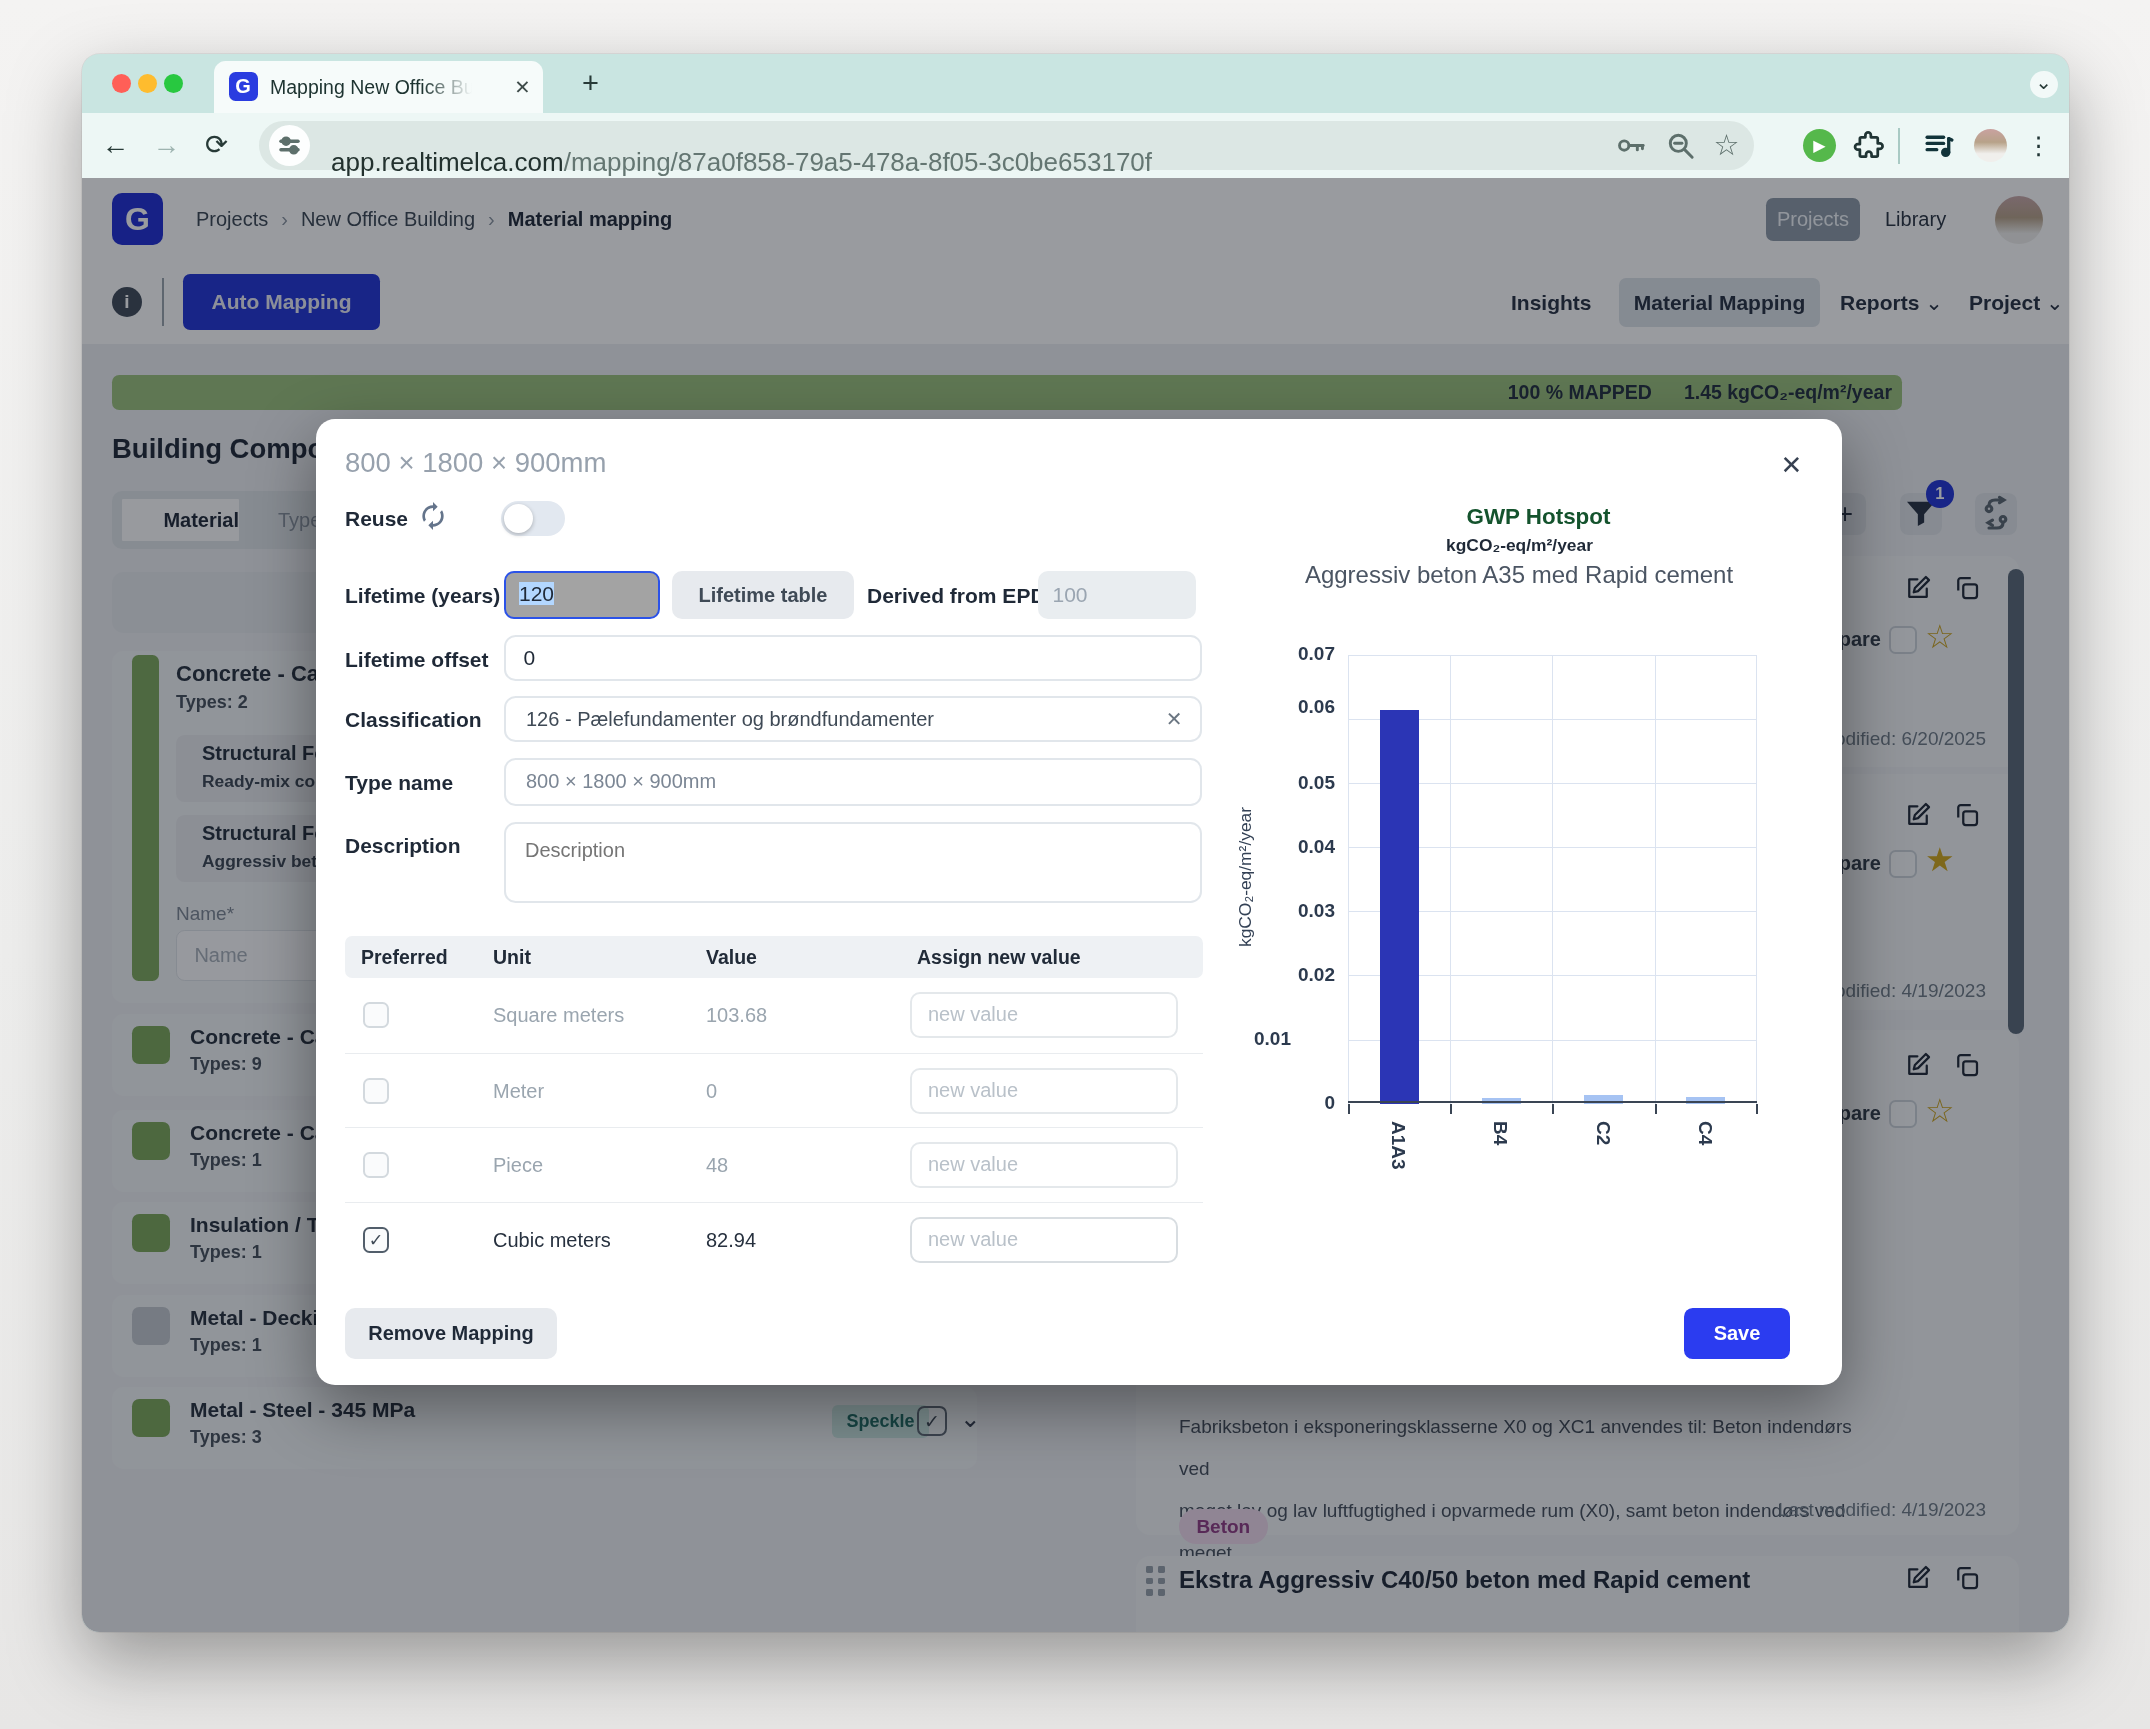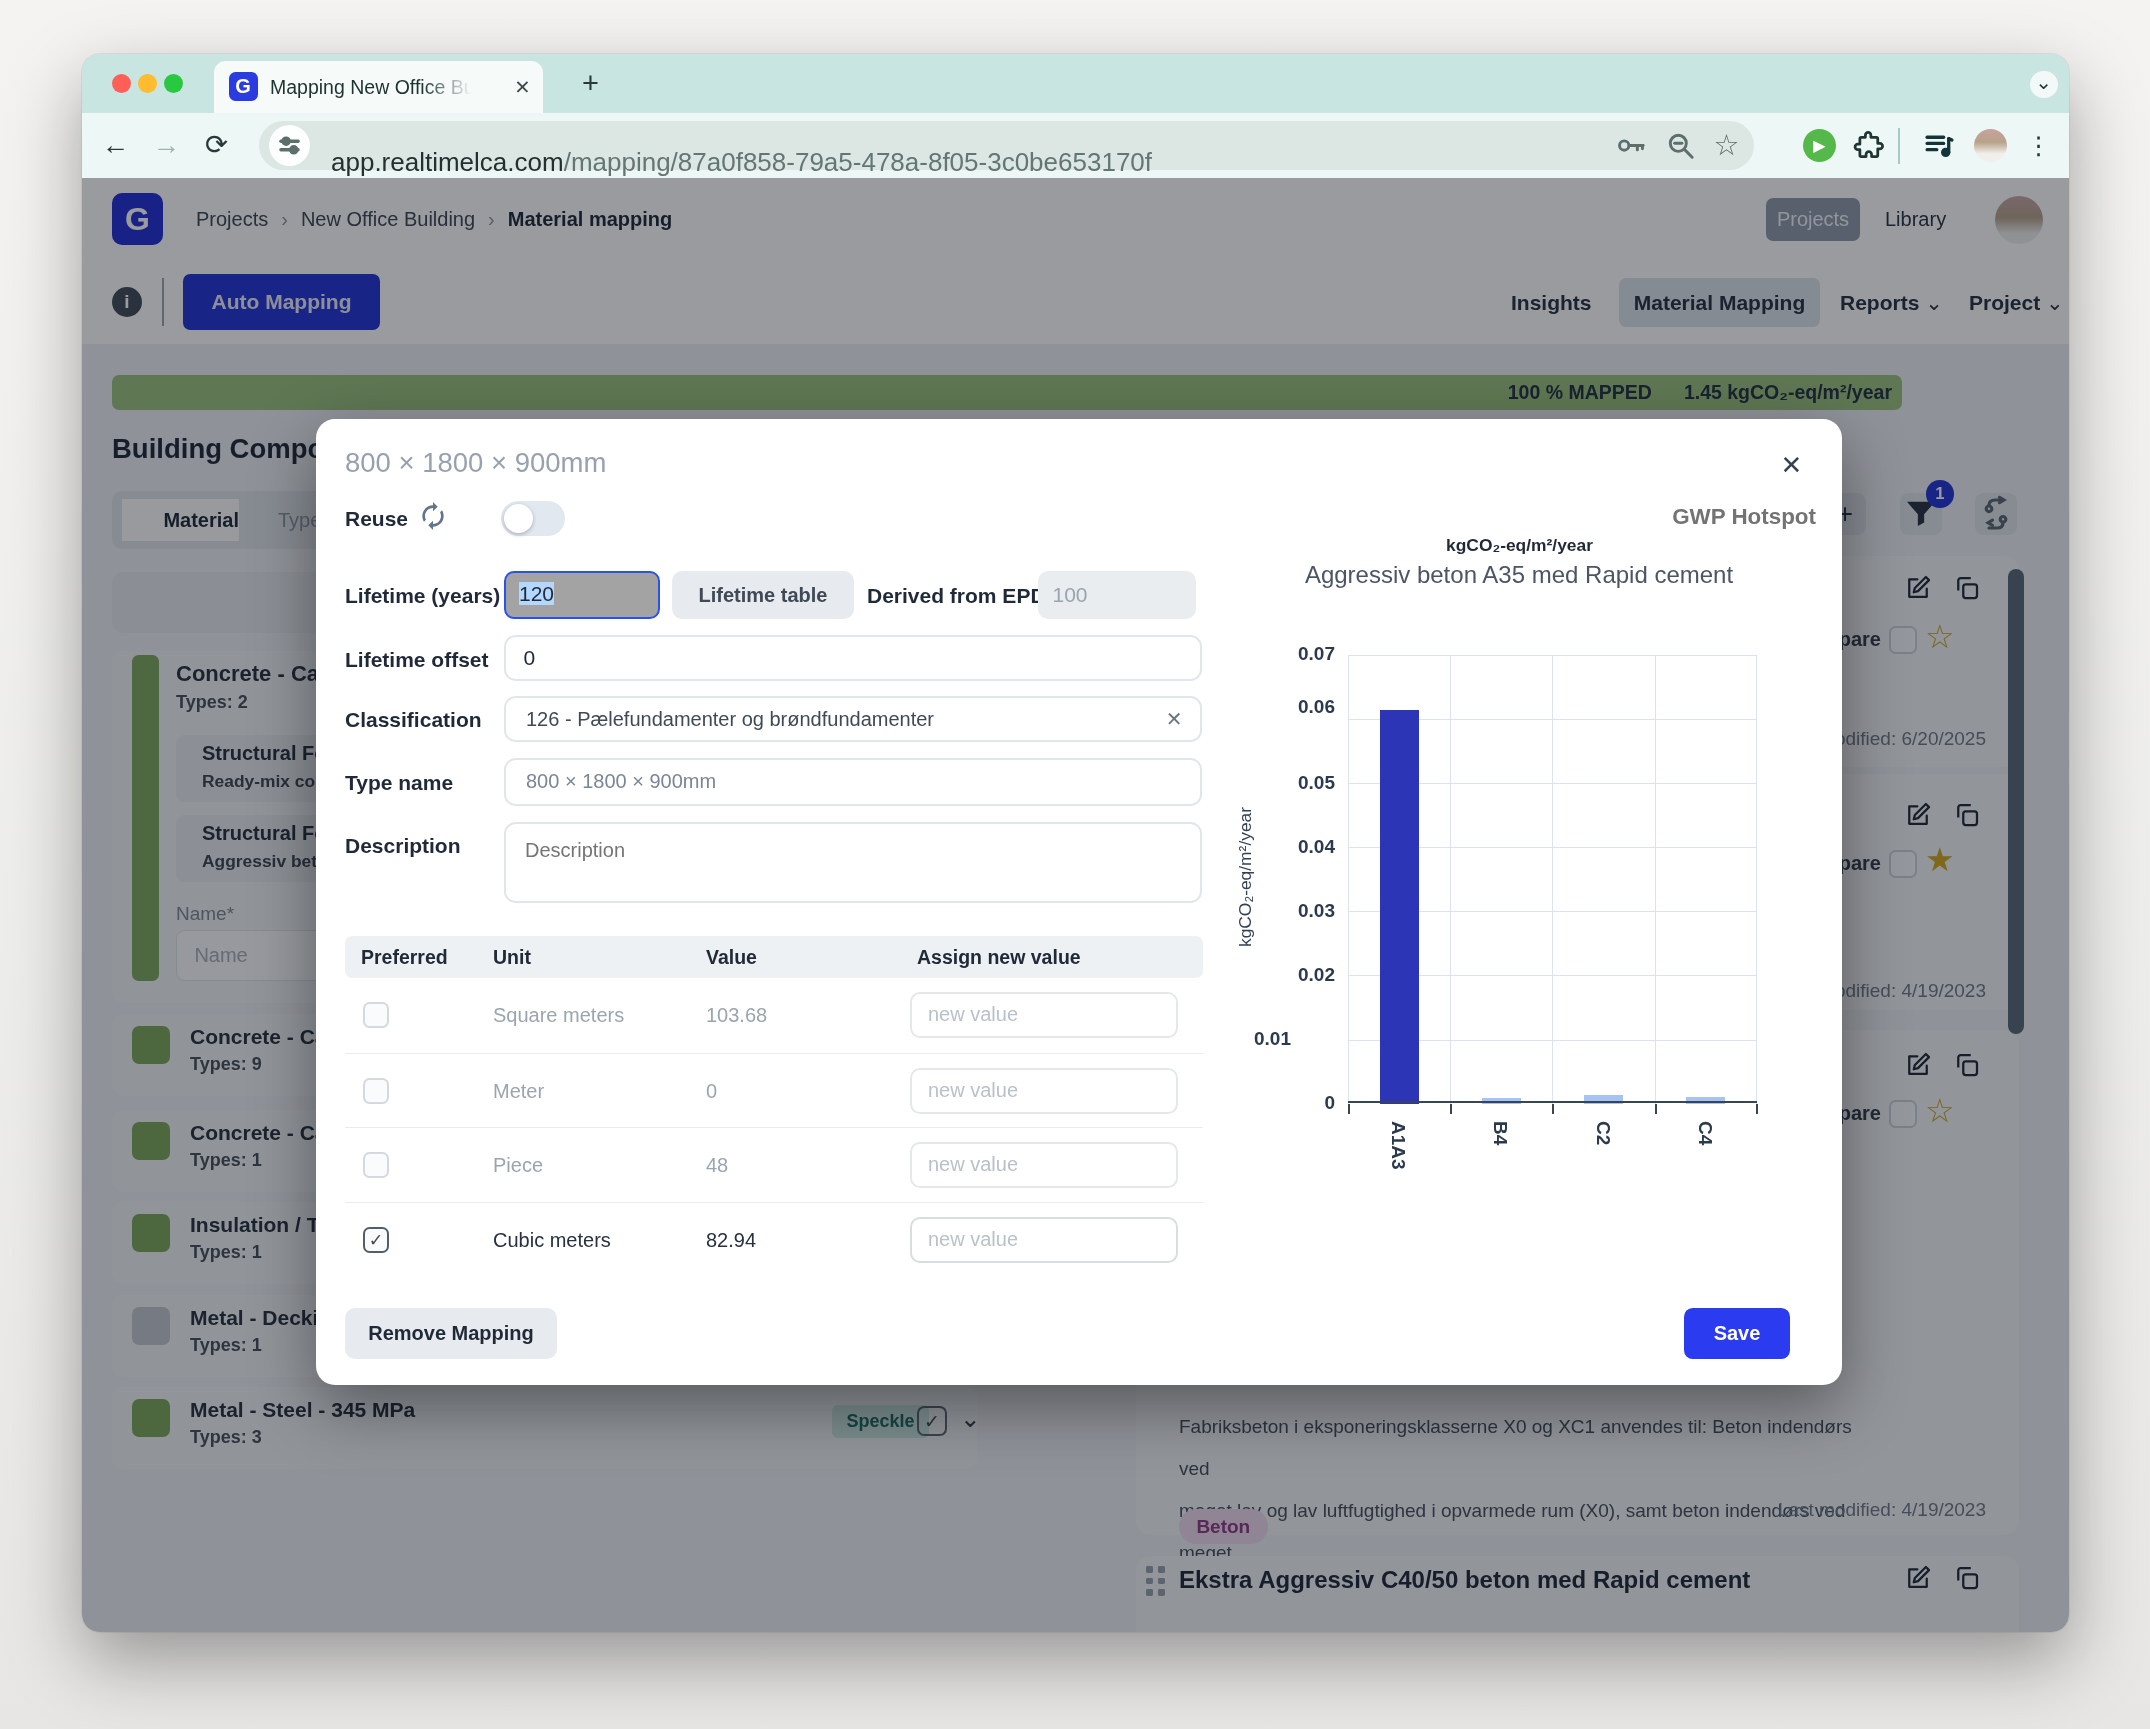--- a/index.html
+++ b/index.html
@@ -367,21 +367,21 @@
         <div class="ckbox" style="border-color:#525e6b;text-align:center;line-height:23px;font-size:17.4px;color:#3f4a56">✓</div>
         <span class="tcell darkc" style="left:148px;font-weight:normal;color:#27313f">Cubic meters</span>
         <span class="tcell" style="left:361px;color:#27313f">82.94</span>
         <input class="nvinput" style="border-color: rgb(216, 221, 225);" placeholder="new value">
       </div>
     </div>
 
     <div class="abs" style="left:29px;top:889px;width:212px;height:51px;border-radius:10px;background:#e7eaee;font-weight:bold;font-size:20px;color:#1f2937;text-align:center;line-height:51px">Remove Mapping</div>
     <div class="abs" style="left:1368px;top:889px;width:106px;height:51px;border-radius:8.7px;background:#2b3cf0;color:#fff;font-weight:bold;font-size:20px;text-align:center;line-height:51px">Save</div>
 
-    <div class="abs" style="left:907px;top:85px;width:593px;text-align:right;font-weight:bold;font-size:22.4px;color:#737373">GWP Hotspot</div>
+    <div class="abs" style="left:926px;top:85px;width:593px;text-align:center;font-weight:bold;font-size:22.4px;color:#14532d">GWP Hotspot</div>
     <div class="abs" style="left:907px;top:116px;width:593px;text-align:center;font-weight:bold;font-size:17.4px;color:#1f2937">kgCO₂-eq/m²/year</div>
     <div class="abs" style="left:834px;top:142px;width:738px;text-align:center;font-size:24px;color:#4b5563">Aggressiv beton A35 med Rapid cement</div>
     <div class="abs chartlbl" style="left:929px;top:458px;transform:translate(-50%,-50%) rotate(-90deg);font-size:17.4px;color:#334155">kgCO₂-eq/m²/year</div>
     <div class="abs" style="left:1032px;top:236px;width:409px;height:449px">
         <div style="position:absolute;left:0;top:385px;width:409px;height:1.1px;background:#dbe3f0"></div>
         <div style="position:absolute;left:0;top:320px;width:409px;height:1.1px;background:#dbe3f0"></div>
         <div style="position:absolute;left:0;top:256px;width:409px;height:1.1px;background:#dbe3f0"></div>
         <div style="position:absolute;left:0;top:192px;width:409px;height:1.1px;background:#dbe3f0"></div>
         <div style="position:absolute;left:0;top:128px;width:409px;height:1.1px;background:#dbe3f0"></div>
         <div style="position:absolute;left:0;top:64px;width:409px;height:1.1px;background:#dbe3f0"></div>

